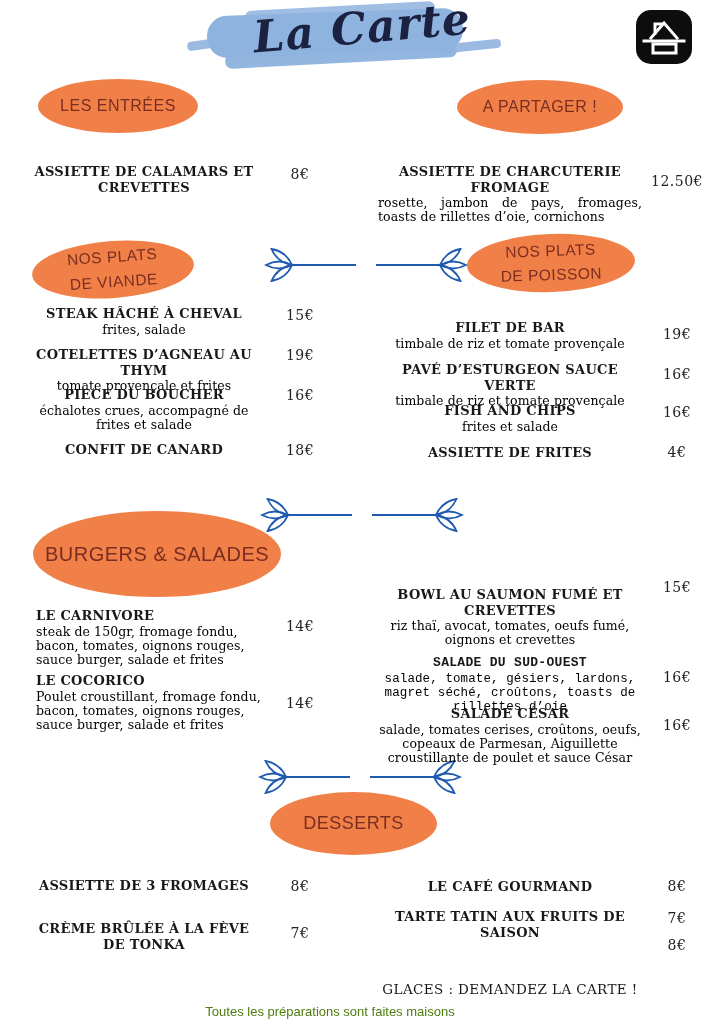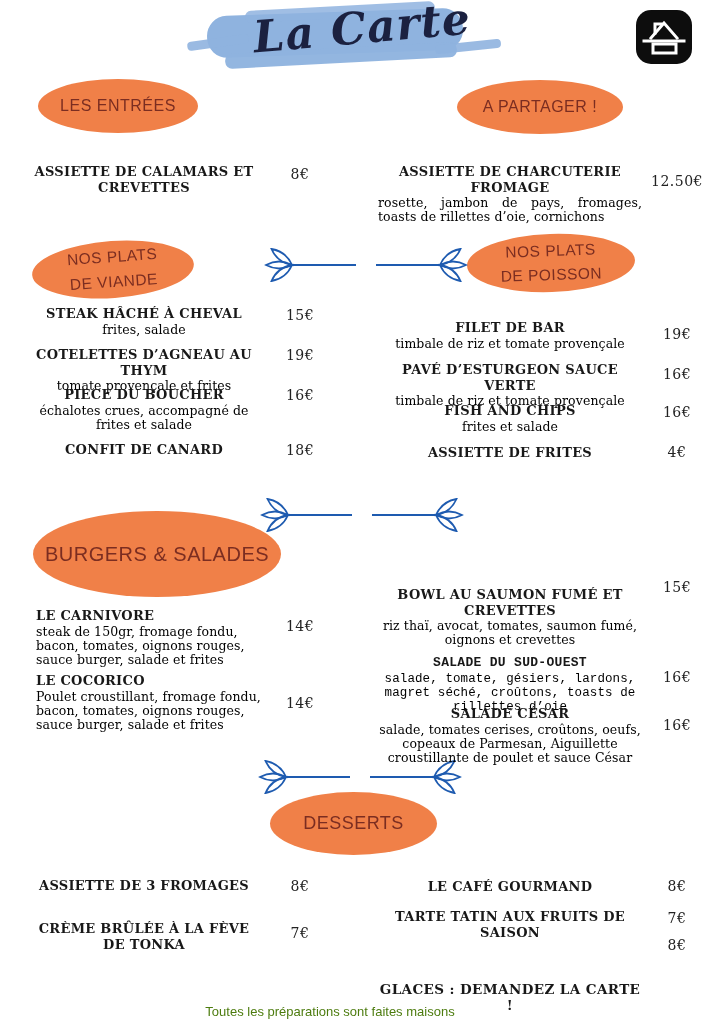--- a/index.html
+++ b/index.html
@@ -52,21 +52,21 @@
     position:absolute;font-size:14px;color:#222;letter-spacing:0.5px;
     width:56px;text-align:center;
   }
   .colL{left:28px;width:232px;}
   .colLwide{left:36px;width:240px;}
   .colR{left:378px;width:264px;}
   .pL{left:272px;}
   .pR{left:649px;}
   .note{
     position:absolute;left:378px;width:264px;text-align:center;
-    font-weight:700;font-size:13.5px;letter-spacing:0.4px;color:#181818;
+    font-weight:400;font-size:13.5px;letter-spacing:0.4px;color:#181818;
   }
   .footer{
     position:absolute;left:110px;top:1004px;width:440px;text-align:center;
     font-family:"Liberation Sans", sans-serif;font-size:13px;color:#4d7c0f;
   }
 </style>
 </head>
 <body>
 
 <div class="page">
@@ -238,21 +238,21 @@
   </div>
   <div class="price pR" style="top:404px;">16€</div>
 
   <div class="item colR center" style="top:445px;">
     <div class="t">ASSIETTE DE FRITES</div>
   </div>
   <div class="price pR" style="top:444px;">4€</div>
 
   <div class="item colR center" style="top:587px;">
     <div class="t">BOWL AU SAUMON FUMÉ ET CREVETTES</div>
-    <div class="d">riz thaï, avocat, tomates, saumon fumé, oignons et crevettes</div>
+    <div class="d">riz thaï, avocat, tomates, oeufs fumé, oignons et crevettes</div>
   </div>
   <div class="price pR" style="top:579px;text-align:center;">15€</div>
 
   <div class="item colR center" style="top:655px;font-family:Liberation Mono, monospace;">
     <div class="t">SALADE DU SUD-OUEST</div>
     <div class="d">salade, tomate, gésiers, lardons, magret séché, croûtons, toasts de rillettes d’oie</div>
   </div>
   <div class="price pR" style="top:669px;">16€</div>
 
   <div class="item colR center" style="top:706px;">

